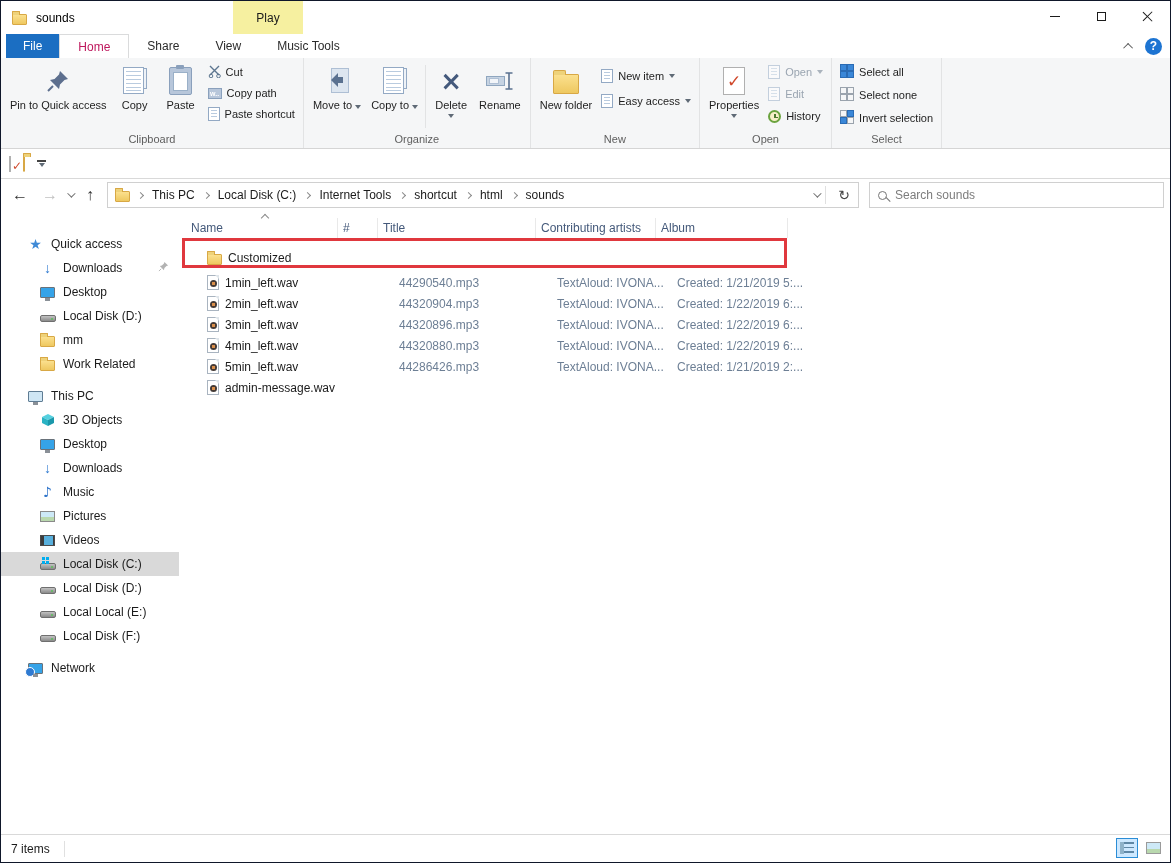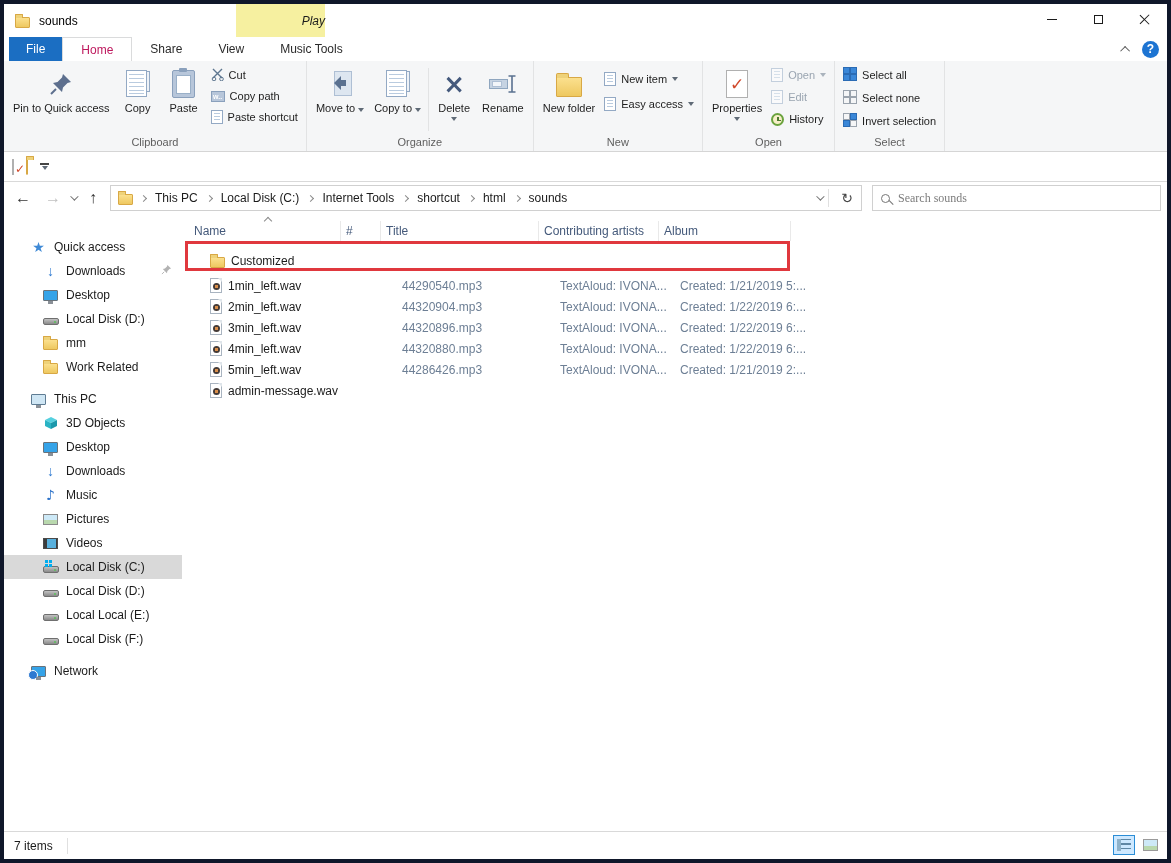--- a/index.html
+++ b/index.html
@@ -1,24 +1,24 @@
 <!DOCTYPE html>
 <html><head>
 <meta charset="utf-8">
 <style>
   * { box-sizing: border-box; margin: 0; padding: 0; }
   html,body { width:1171px; height:863px; }
   body { font-family:"Liberation Sans","DejaVu Sans",sans-serif; font-size:12px; color:#1b1b1b; background:#fff; }
-  .window { width:1171px; height:863px; border:4px solid #0f172a; display:flex; flex-direction:column; background:#fff; position:relative; }
+  .window { width:1171px; height:863px; border:1px solid #0f172a; display:flex; flex-direction:column; background:#fff; position:relative; }
 
   
   .titlebar { height:33px; display:flex; align-items:center; position:relative; background:#fff; flex:0 0 auto; }
   .titlebar .app-ic { margin-left:10px; }
   .title-text { margin-left:8px; font-size:12px; color:#000; }
-  .play-tab { position:absolute; left:232px; top:0; width:89px; height:33px; background:#f6f0a0; display:flex; align-items:center; justify-content:flex-end; color:#1b1b1b;font-style:italic; }
+  .play-tab { position:absolute; left:232px; top:0; width:70px; height:33px; background:#f6f0a0; display:flex; align-items:center; justify-content:center; color:#1b1b1b; }
   .win-controls { position:absolute; right:0; top:0; display:flex; }
   .win-btn { width:46px; height:31px; display:flex; align-items:center; justify-content:center; }
   .glyph-min { width:10px; height:1px; background:#1b1b1b; }
   .glyph-max { width:9px; height:9px; border:1px solid #1b1b1b; }
   .glyph-close { position:relative; width:11px; height:11px; }
   .glyph-close::before,.glyph-close::after { content:""; position:absolute; left:5px; top:-1px; width:1.4px; height:13px; background:#1b1b1b; }
   .glyph-close::before { transform:rotate(45deg); } .glyph-close::after { transform:rotate(-45deg); }
 
   
   .tabrow { height:24px; display:flex; align-items:stretch; padding-left:5px; position:relative; background:#fff; flex:0 0 auto; }
@@ -72,21 +72,21 @@
   .nav-btn.disabled { color:#c0c0c0; }
   .chev-dn-xs { width:6px; height:6px; border-right:1.3px solid #707070; border-bottom:1.3px solid #707070; transform:rotate(45deg) translateY(-2px); }
   .addressbar { flex:0 0 752px; height:26px; border:1px solid #d0d0d0; display:flex; align-items:center; padding:0 2px 0 6px; gap:4px; }
   .crumbs { display:flex; align-items:center; gap:2px; flex:1; overflow:hidden; }
   .crumb { padding:3px 4px; color:#1b1b1b; white-space:nowrap; }
   .crumb-sep { width:5px; height:5px; border-right:1.2px solid #8a8a8a; border-bottom:1.2px solid #8a8a8a; transform:rotate(-45deg); margin:0 3px; }
   .addr-chev { margin-left:auto; }
   .addr-vline { width:1px; height:18px; background:#e0e0e0; margin:0 2px; }
   .refresh-btn { width:24px; height:22px; display:flex; align-items:center; justify-content:center; font-size:14px; color:#444; font-family:"DejaVu Sans",sans-serif; }
   .searchbox { margin-left:6px; flex:1; height:26px; border:1px solid #d0d0d0; display:flex; align-items:center; padding:0 8px; gap:8px; }
-  .searchbox input { border:none; outline:none; flex:1; font-size:12px; color:#333; font-family:Liberation Serif, serif; }
+  .searchbox input { border:none; outline:none; flex:1; font-size:12px; color:#333; font-family:Liberation Sans, sans-serif; }
   .searchbox input::placeholder { color:#7c7c7c; opacity:1; }
   .i-search { width:9px; height:9px; border:1.4px solid #767676; border-radius:50%; position:relative; flex:0 0 auto; }
   .i-search::after { content:""; position:absolute; width:6px; height:1.4px; background:#767676; transform:rotate(45deg); right:-5px; bottom:-2px; }
 
   
   .main { flex:1; display:flex; overflow:hidden; background:#fff; }
   .sidebar { flex:0 0 178px; padding-top:21px; overflow:hidden; }
   .side-item { height:24px; display:flex; align-items:center; gap:7px; padding-left:26px; }
   .side-item.lvl2 { padding-left:38px; }
   .side-item.selected { background:#d9d9d9; }

